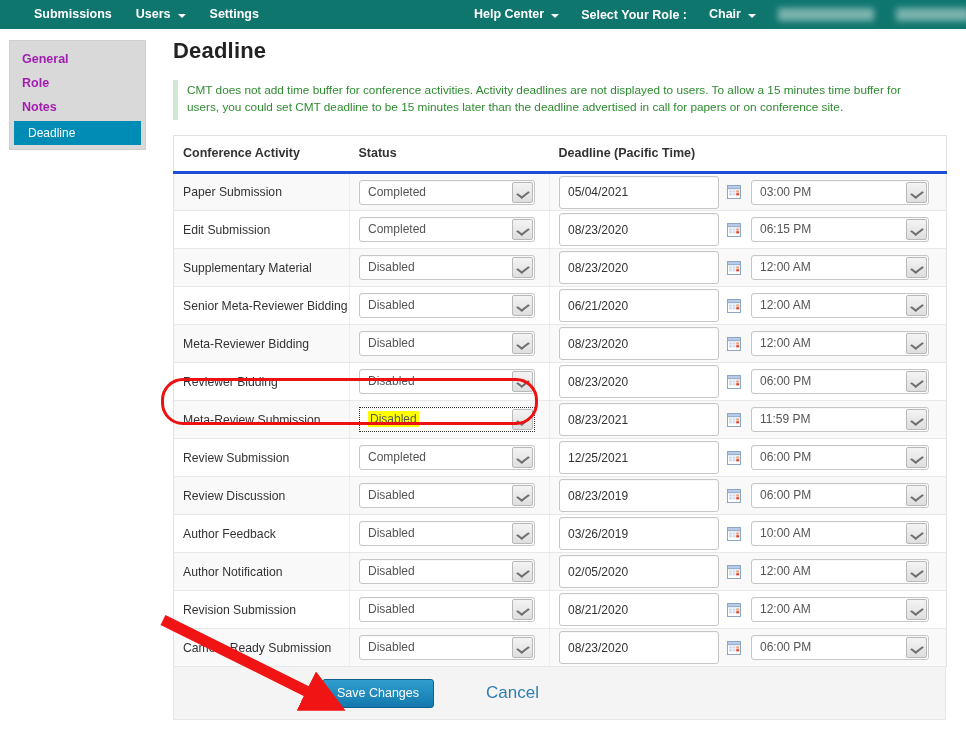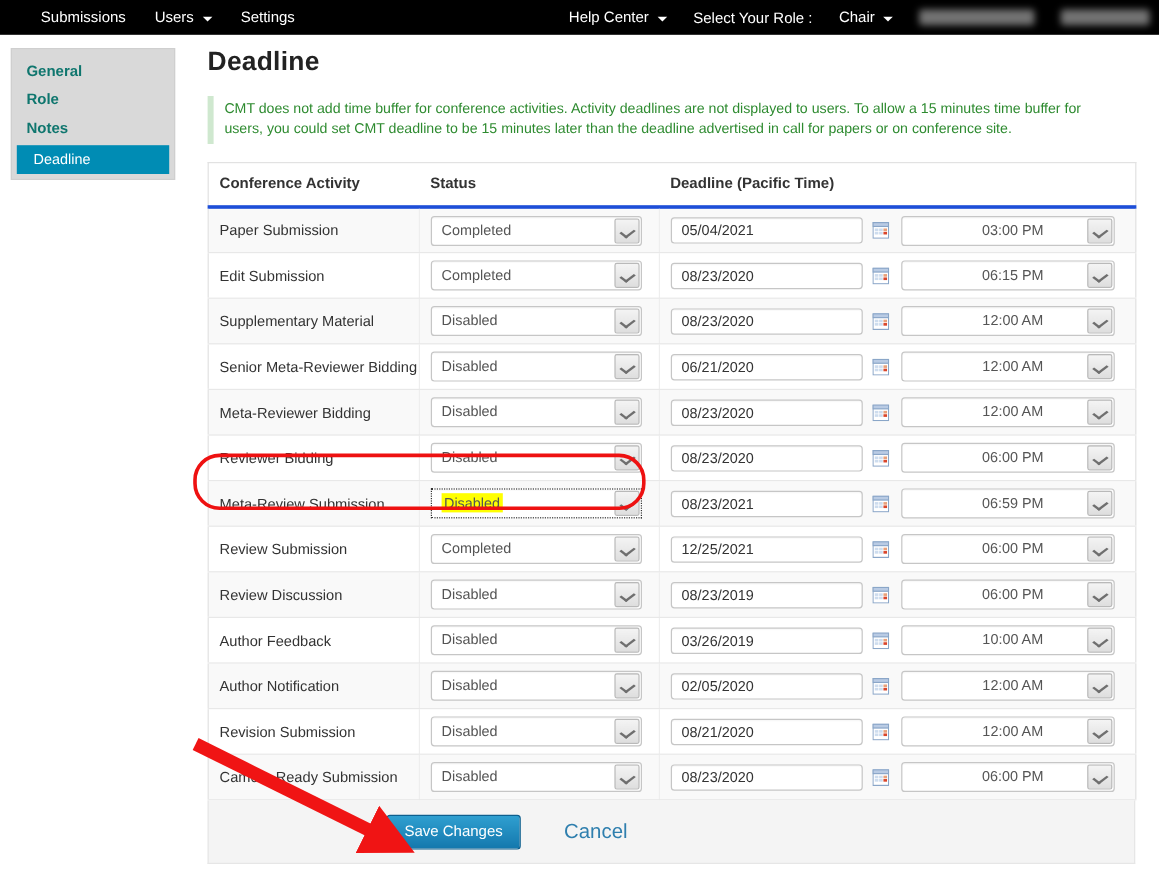--- a/index.html
+++ b/index.html
@@ -52,21 +52,21 @@
   #sidebar {
     position: absolute; left: 9px; top: 40px;
     width: 137px;
     background: #d9d9d9;
     border: 1px solid #cfcfcf;
     padding: 6px 0 4px 0;
   }
   .side-item {
     font-size: 12.5px;
     font-weight: bold;
-    color: #0f766e;
+    color: #a21caf;
     padding: 4px 0 4px 12px;
     line-height: 16px;
     cursor: pointer;
   }
   .side-item.sub {
     background: #008cb4;
     color: #ffffff;
     font-weight: normal;
     margin: 2px 4px 0 4px;
     padding-left: 14px;
@@ -148,33 +148,33 @@
     border-radius: 2px;
   }
   .sel .sel-arrow::after {
     content: "";
     position: absolute; left: 5px; top: 7px;
     width: 8px; height: 5px;
     border-left: 2px solid #6f6f6f;
     border-bottom: 2px solid #6f6f6f;
     transform: rotate(-45deg) skew(8deg, 8deg);
   }
-  .sel.time { width: 178px; text-align: center; }
+  .sel.time { width: 178px; }
 
   
   .sel.focused {
     border: 1px dotted #333333;
     border-radius: 0;
   }
   .sel.focused .sel-label {
     background: #ffff00;
     padding: 1px 2px;
   }
   .date-input {
-    width: 160px; height: 22px;
+    width: 160px; height: 33px;
     background: #ffffff;
     border: 1px solid #c6c6c6;
     border-radius: 3px;
     font-family: "Liberation Sans", sans-serif;
     font-size: 12px;
     color: #333333;
     padding-left: 8px;
     box-shadow: inset 0 1px 1px rgba(0,0,0,.03);
   }
   .cal-icon {
@@ -189,21 +189,21 @@
   
   #footer-bar {
     width: 773px;
     background: #f4f4f4;
     border: 1px solid #e6e6e6;
     border-top: none;
     height: 53px;
     display: flex;
     align-items: center;
     padding-left: 148px;
-    gap: 36px;
+    gap: 52px;
   }
   #save-btn {
     background: linear-gradient(#1f90c8, #0e6ea3);
     border: 1px solid #0d5f8e;
     border-radius: 3px;
     color: #ffffff;
     font-family: "Liberation Sans", sans-serif;
     font-size: 12.5px;
     padding: 6px 14px 7px 14px;
     cursor: pointer;
@@ -225,21 +225,21 @@
     position: absolute;
     left: 161px; top: 378px;
     width: 377px; height: 47px;
     border: 3px solid #ee1111;
     border-radius: 22px;
   }
 </style>
 </head>
 <body>
 
-<div id="topnav" style="background: #000000;">
+<div id="topnav" style="background: #0f766e; font-weight: bold;">
   <div class="nav-left">
     <a class="nav-link" href="#">
         <span>Submissions</span>
       </a>
     <a class="nav-link" href="#">
         <span>Users</span>
         <i class="caret"></i>
       </a>
     <a class="nav-link" href="#">
         <span>Settings</span>
@@ -409,21 +409,21 @@
               <span class="cal-icon"><svg viewBox="0 0 14 14" width="14" height="14">
                   <rect x="0.5" y="0.5" width="13" height="13" fill="#ffffff" stroke="#8aa6c8"></rect>
                   <rect x="0.5" y="0.5" width="13" height="3.2" fill="#b9cbe4" stroke="#8aa6c8"></rect>
                   <rect x="2" y="5.4" width="3" height="2.2" fill="#cddcee"></rect>
                   <rect x="5.6" y="5.4" width="3" height="2.2" fill="#cddcee"></rect>
                   <rect x="9.2" y="5.4" width="3" height="2.2" fill="#e8a07a"></rect>
                   <rect x="2" y="8.2" width="3" height="2.2" fill="#cddcee"></rect>
                   <rect x="5.6" y="8.2" width="3" height="2.2" fill="#cddcee"></rect>
                   <rect x="9.2" y="8.2" width="3" height="2.2" fill="#d9452a"></rect>
                 </svg></span>
-              <div class="sel time"><span class="sel-label">06:59 PM</span><span class="sel-arrow"></span></div>
+              <div class="sel time"><span class="sel-label">11:59 PM</span><span class="sel-arrow"></span></div>
             </div>
           </td>
         </tr>
         <tr>
           <td class="col-activity">Review Submission</td>
           <td class="col-status"><div class="sel"><span class="sel-label">Completed</span><span class="sel-arrow"></span></div></td>
           <td class="col-deadline">
             <div class="cell-flex">
               <input class="date-input" type="text" value="12/25/2021" style="">
               <span class="cal-icon"><svg viewBox="0 0 14 14" width="14" height="14">

